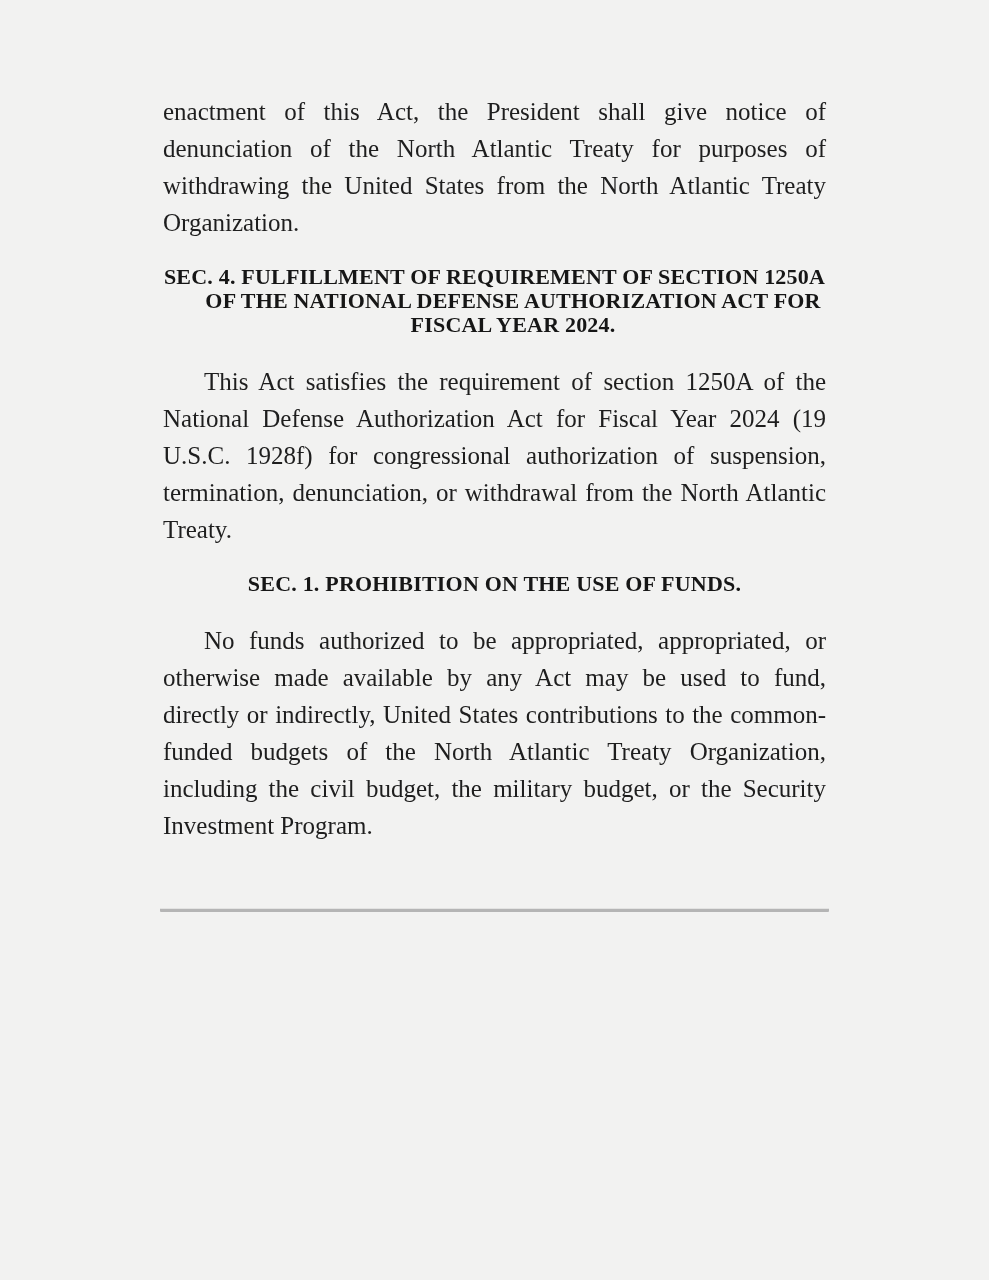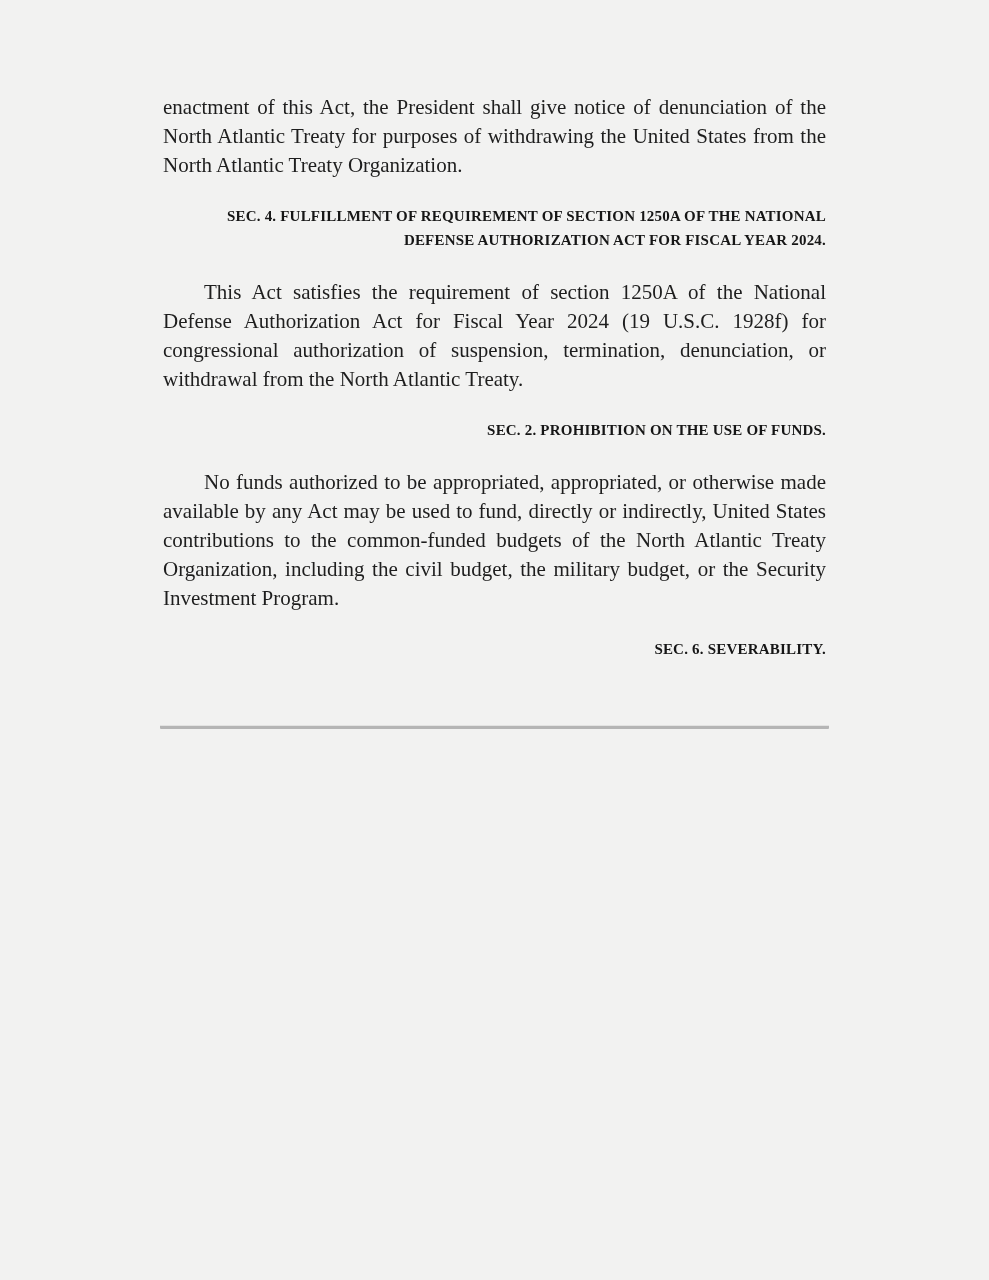--- a/index.html
+++ b/index.html
@@ -20,35 +20,35 @@
     background: #f2f2f1;
   }
   .content {
     position: absolute;
     left: 163px;
     top: 93px;
     width: 663px;
   }
   .par {
     margin: 0 0 24px 0;
-    font-size: 21px;
-    line-height: 29px;
+    font-size: 25px;
+    line-height: 37px;
     color: #1e1e1e;
     text-align: justify;
   }
   .par.indent {
     text-indent: 41px;
   }
   .sec {
     margin: 0 0 26px 0;
-    font-size: 15px;
+    font-size: 22px;
     line-height: 24px;
     font-weight: bold;
     color: #161616;
-    text-align: right;
+    text-align: center;
     padding-left: 37px;
     text-indent: -37px;
     letter-spacing: 0.2px;
   }
   .divider {
     margin-top: 64px;
     margin-left: -3px;
     width: 669px;
     height: 3px;
     background: #b5b5b5;
@@ -61,23 +61,22 @@
 
 <div class="page">
   <div class="content">
 
     <p class="par">enactment of this Act, the President shall give notice of denunciation of the North Atlantic Treaty for purposes of withdrawing the United States from the North Atlantic Treaty Organization.</p>
 
     <h2 class="sec">SEC. 4. FULFILLMENT OF REQUIREMENT OF SECTION 1250A OF THE NATIONAL DEFENSE AUTHORIZATION ACT FOR FISCAL YEAR 2024.</h2>
 
     <p class="par indent">This Act satisfies the requirement of section 1250A of the National Defense Authorization Act for Fiscal Year 2024 (19 U.S.C. 1928f) for congressional authorization of suspension, termination, denunciation, or withdrawal from the North Atlantic Treaty.</p>
 
-    <h2 class="sec">SEC. 2. PROHIBITION ON THE USE OF FUNDS.</h2>
+    <h2 class="sec">SEC. 1. PROHIBITION ON THE USE OF FUNDS.</h2>
 
     <p class="par indent">No funds authorized to be appropriated, appropriated, or otherwise made available by any Act may be used to fund, directly or indirectly, United States contributions to the common-funded budgets of the North Atlantic Treaty Organization, including the civil budget, the military budget, or the Security Investment Program.</p>
 
-    <h2 class="sec">SEC. 6. SEVERABILITY.</h2>
 
 
     <div class="divider"></div>
 
   </div>
 </div>
 
 </body></html>

